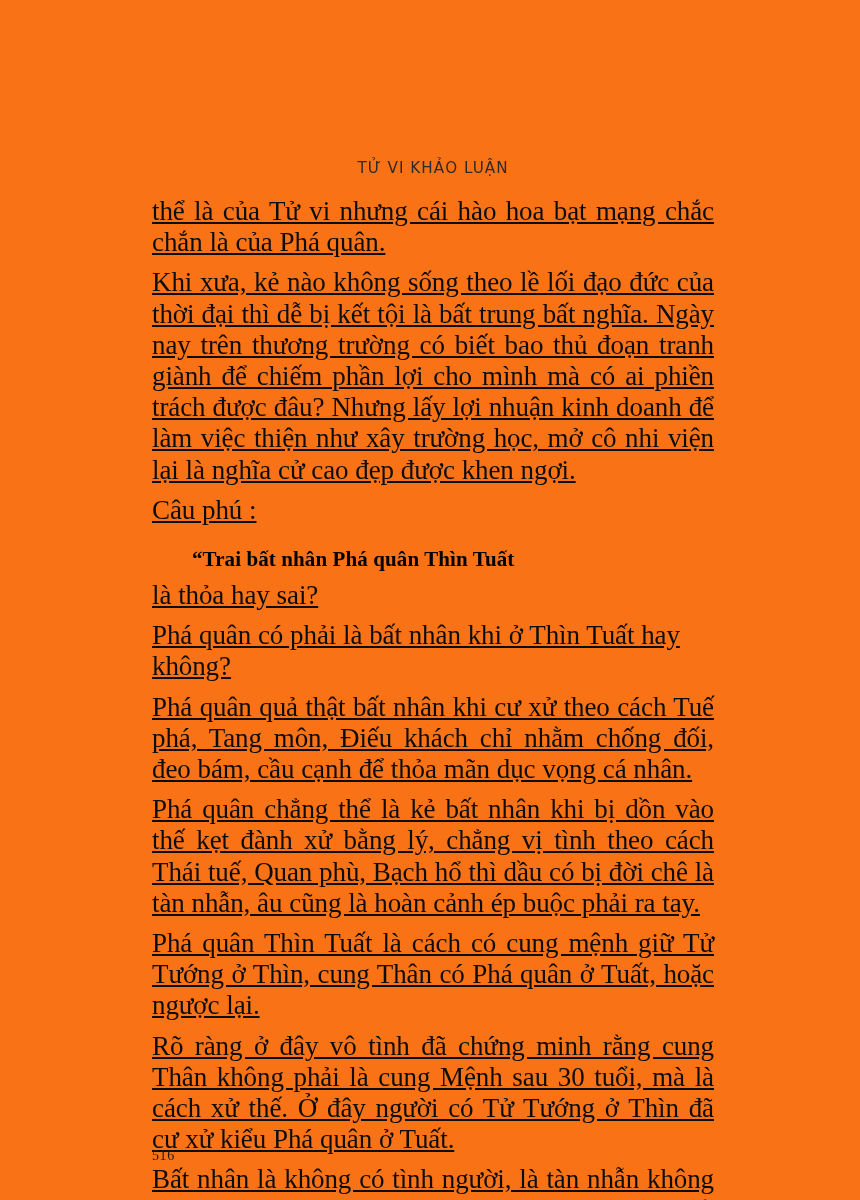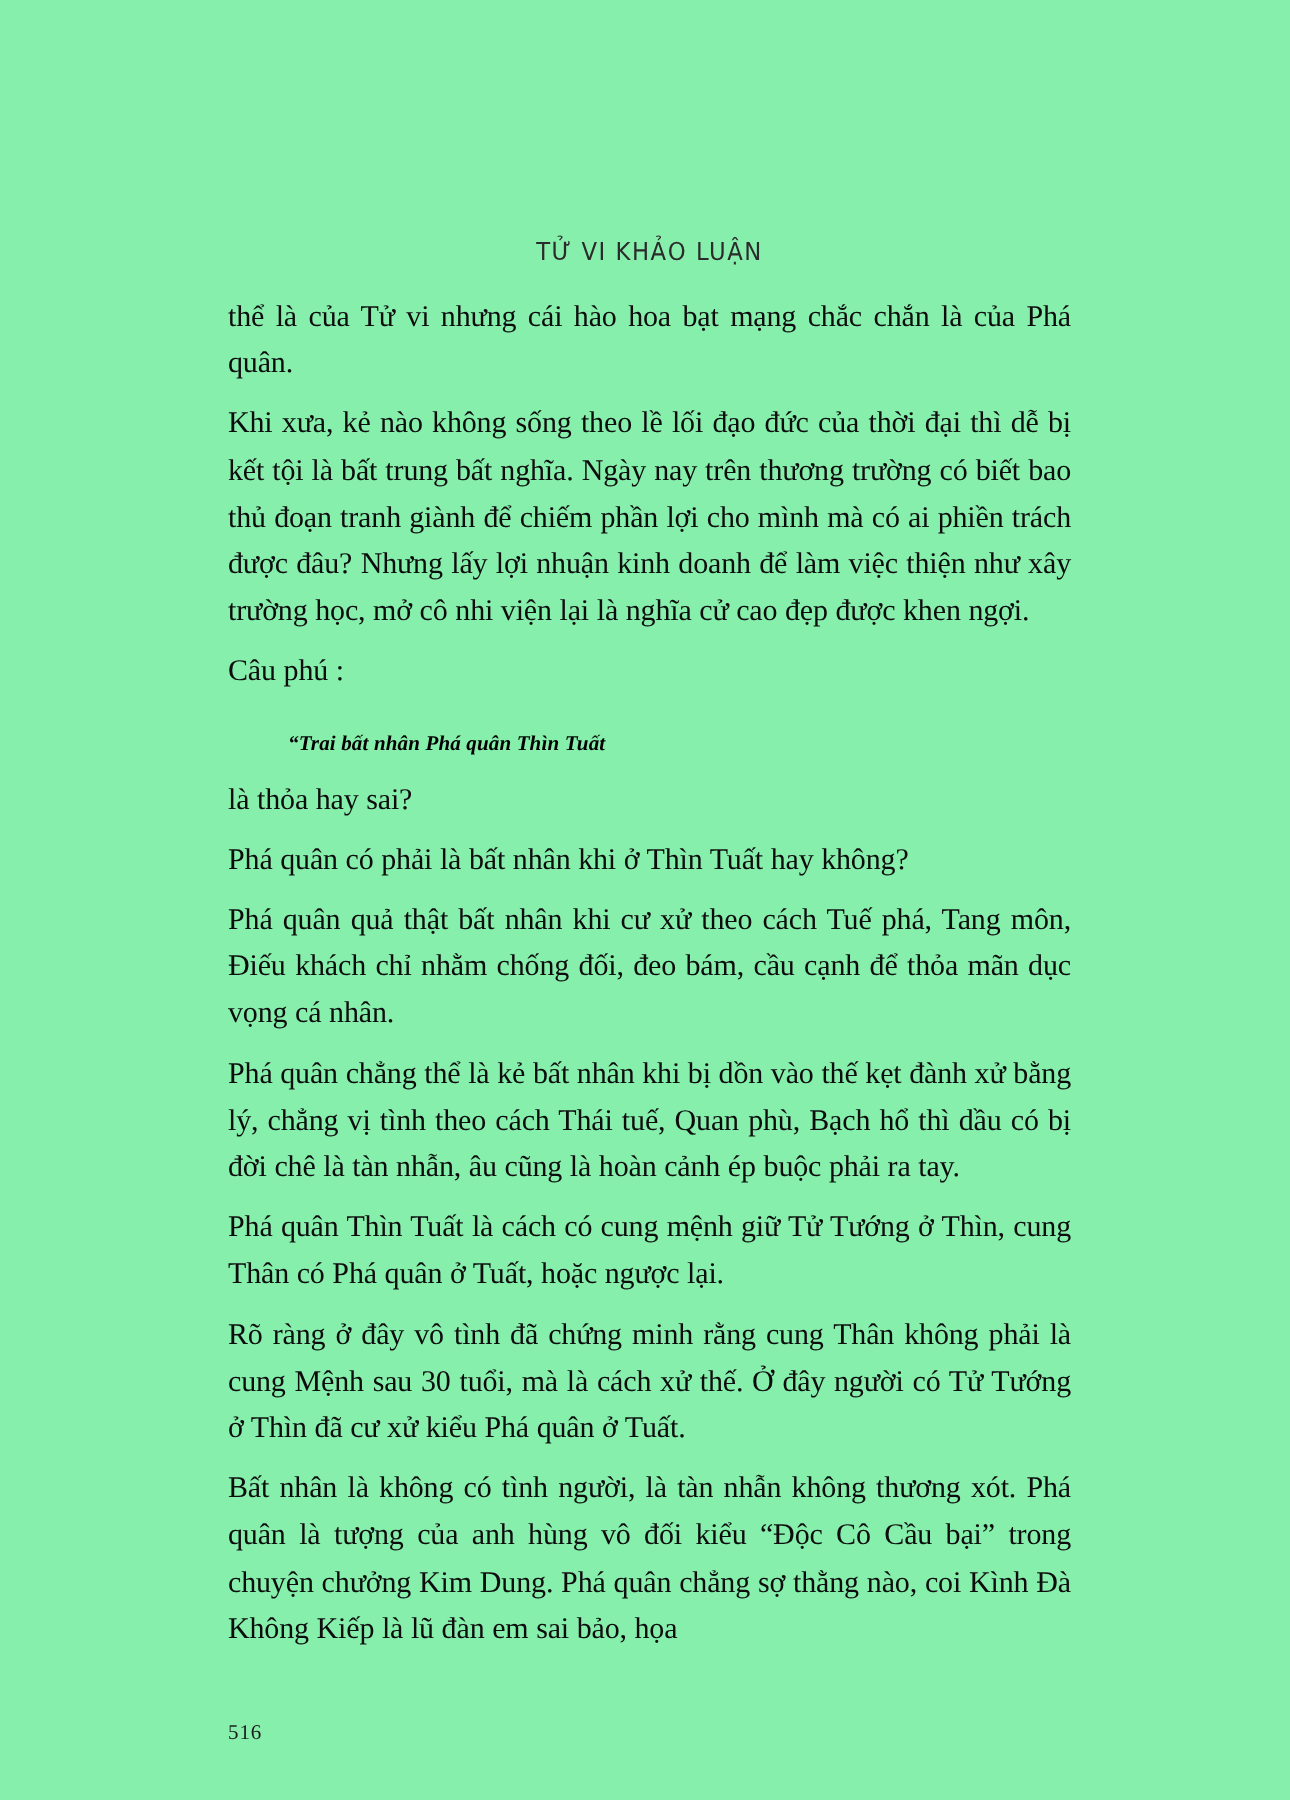--- a/index.html
+++ b/index.html
@@ -8,21 +8,21 @@
     background: #ffffff;
   }
   body {
     font-family: "Liberation Serif", "DejaVu Serif", serif;
     color: #000000;
   }
   .page {
     position: relative;
     width: 860px;
     height: 1200px;
-    background: #86efac;
+    background: #f97316;
     overflow: hidden;
     box-sizing: border-box;
   }
   .content {
     position: absolute;
     left: 152px;
     top: 0;
     width: 562px;
     height: 1200px;
   }
@@ -41,43 +41,43 @@
     transform-origin: center;
   }
   .body-block {
     position: absolute;
     top: 196px;
     left: 0;
     width: 562px;
   }
   p.para {
     margin: 0 0 9px 0;
-    font-size: 20px;
+    font-size: 27px;
     line-height: 31.2px;
     text-align: justify;
     text-justify: inter-word;
     letter-spacing: -0.1px;
     word-spacing: 0.2px;
     color: #0d0d0d;
+    text-decoration: underline;
   }
   p.para.last-no-justify {
     text-align: left;
   }
   p.para.tight {
     margin-bottom: 18px;
   }
   .verse {
     margin: 2px 0 0 0;
     padding: 0;
     list-style: none;
   }
   .verse li {
-    font-style: italic;
     font-weight: 700;
-    font-size: 14px;
+    font-size: 21px;
     line-height: 30px;
     padding-left: 40px;
     white-space: nowrap;
     letter-spacing: 0.1px;
   }
   .verse li.second {
     padding-left: 48px;
   }
   .page-number {
     position: absolute;

